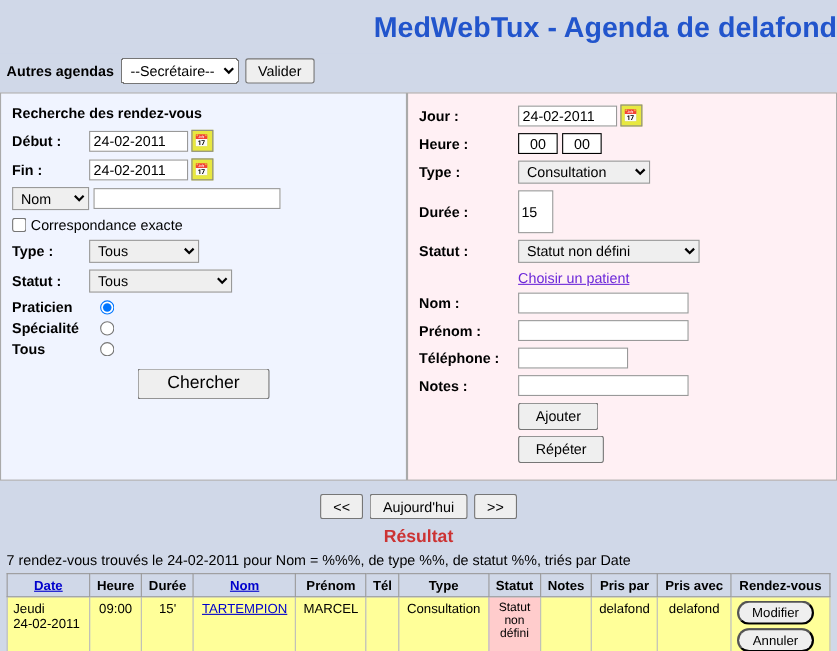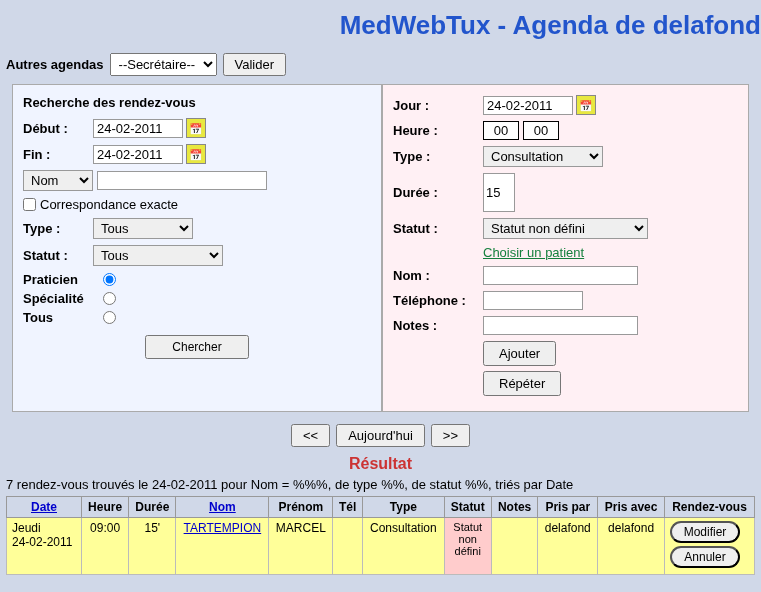--- a/index.html
+++ b/index.html
@@ -31,21 +31,21 @@
     .top-bar select {
       padding: 2px 4px;
       font-size: 13px;
     }
     .top-bar button {
       padding: 2px 10px;
       font-size: 13px;
     }
     .panels {
       display: flex;
-      margin: 4px 12px;
+      margin: 4px 0;
       gap: 0;
     }
     .panel-left {
       border: 1px solid #aaa;
       background: #f0f4ff;
       padding: 10px;
       width: 370px;
       flex-shrink: 0;
     }
     .panel-right {
@@ -134,21 +134,21 @@
       font-size: 13px;
     }
     .btn-row {
       display: flex;
       justify-content: center;
       gap: 8px;
       margin-top: 10px;
     }
     .btn-row button {
       padding: 3px 25px;
-      font-size: 12px;
+      font-size: 16px;
     }
     .nav-row {
       display: flex;
       justify-content: center;
       align-items: center;
       gap: 6px;
       padding: 8px 0;
     }
     .nav-row button {
       padding: 2px 10px;
@@ -220,21 +220,21 @@
       font-size: 13px;
       border: 1px solid #999;
     }
     .statut-select {
       padding: 1px 3px;
       font-size: 13px;
       border: 1px solid #999;
       width: 165px;
     }
     .choisir-link {
-      color: #15803d;
+      color: #6d28d9;
       text-decoration: underline;
       cursor: pointer;
       font-size: 13px;
     }
     .add-btn {
       padding: 3px 14px;
       font-size: 13px;
       display: block;
       margin-bottom: 5px;
     }
@@ -353,20 +353,24 @@
     <div class="form-row">
       <span class="form-label-right"></span>
       <span class="choisir-link">Choisir un patient</span>
     </div>
 
     <div class="form-row">
       <span class="form-label-right">Nom :</span>
       <input type="text" class="text-input-right" style="">
     </div>
 
+    <div class="form-row">
+      <span class="form-label-right">Prénom :</span>
+      <input type="text" class="text-input-right" style="">
+    </div>
 
     <div class="form-row">
       <span class="form-label-right">Téléphone :</span>
       <input type="text" class="text-input-right" style="width: 100px;">
     </div>
 
     <div class="form-row">
       <span class="form-label-right">Notes :</span>
       <input type="text" class="text-input-right" style="">
     </div>

